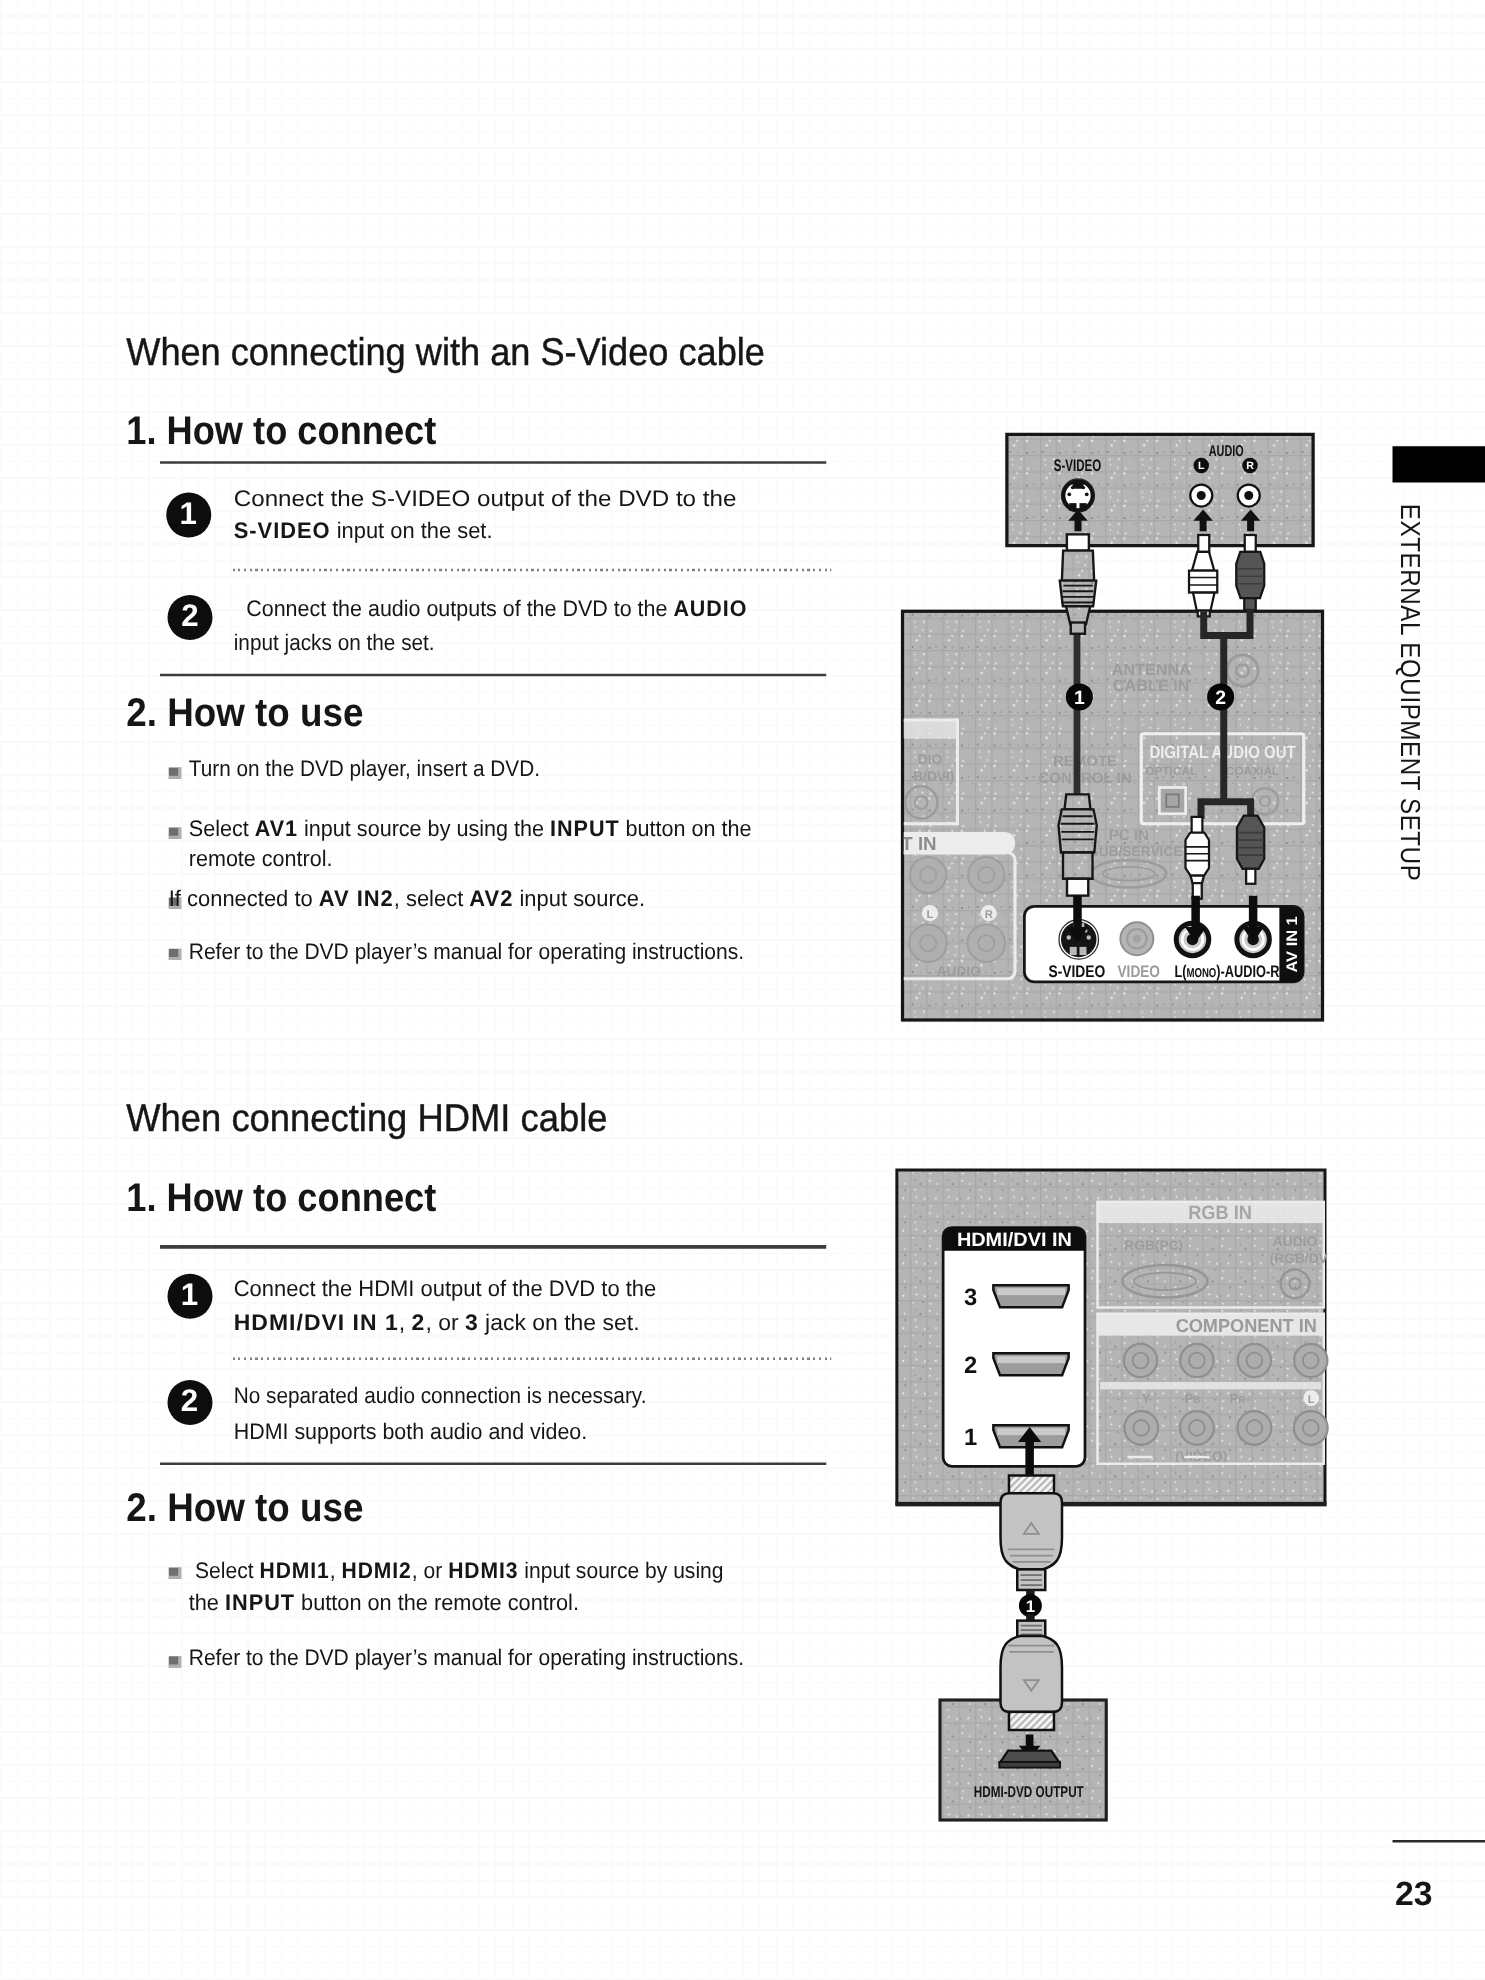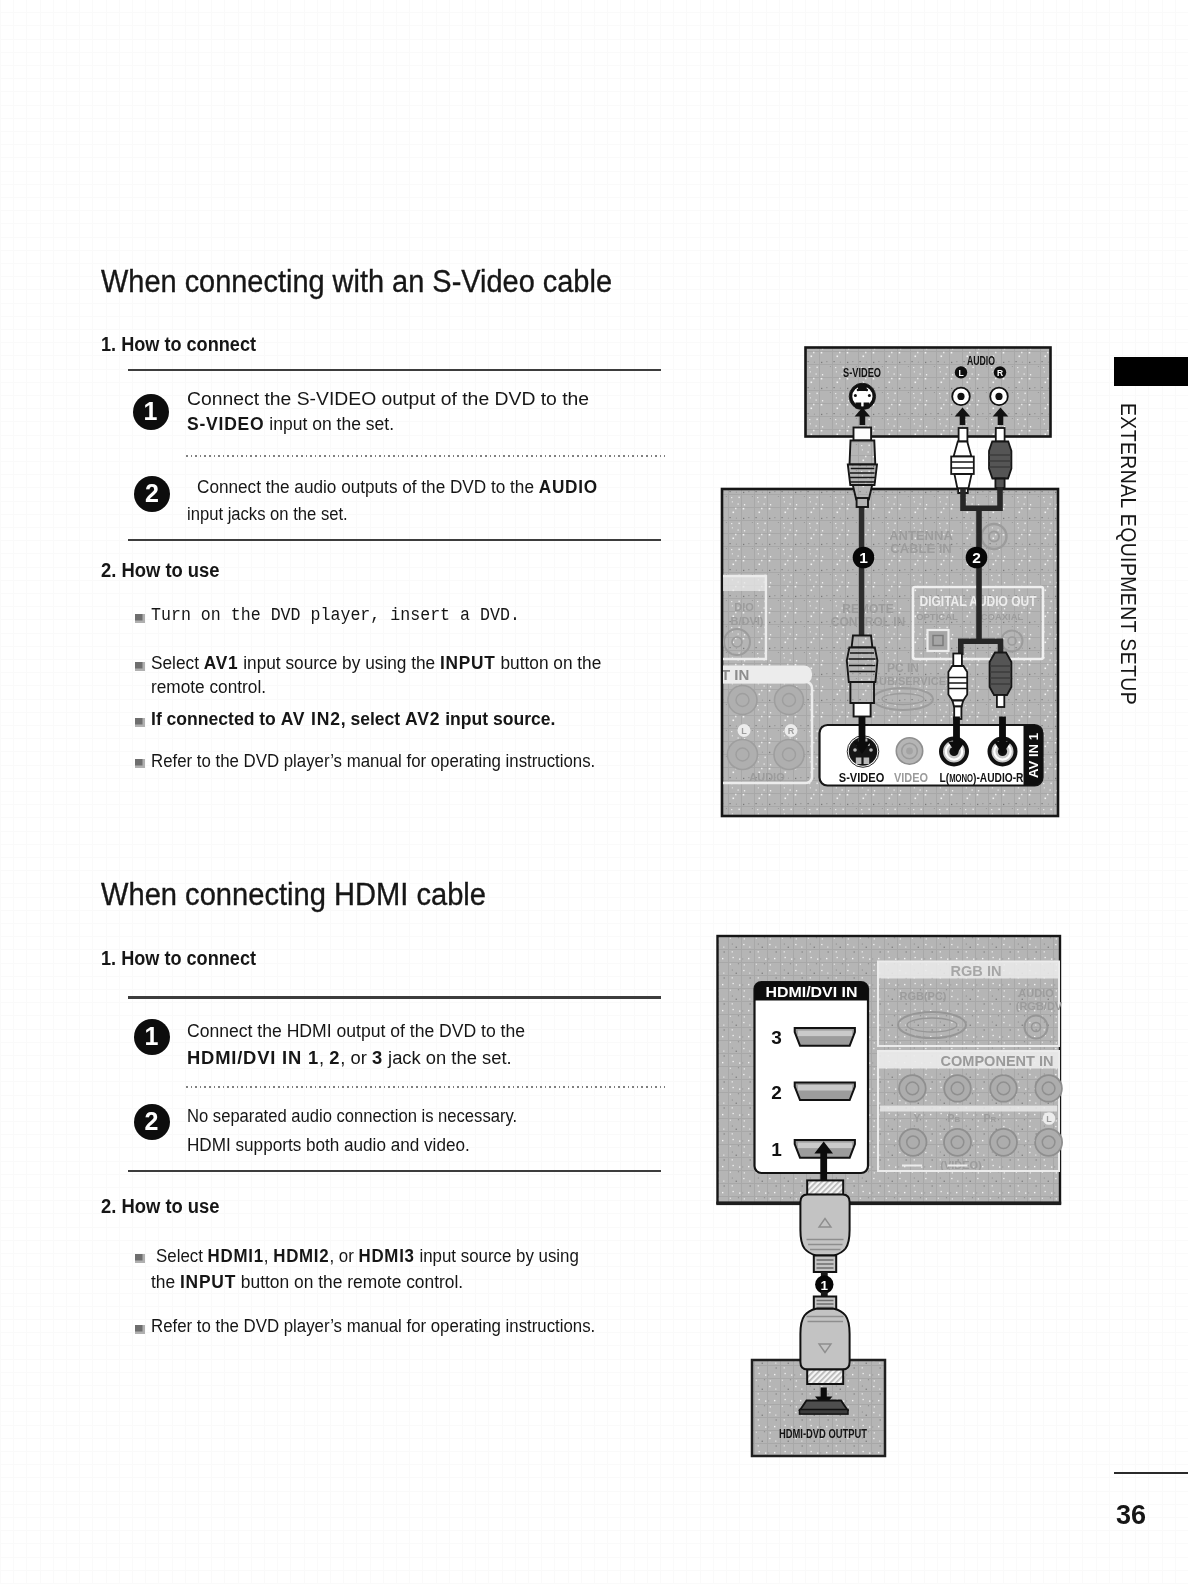--- a/index.html
+++ b/index.html
@@ -3,21 +3,21 @@
 <meta charset="utf-8">
 <style>
 * { margin:0; padding:0; box-sizing:border-box; }
 html { width:1188px; height:1584px; background:#fff; }
 body { width:1188px; height:1584px; background-color:#fff;
   background-image:repeating-linear-gradient(0deg,#fafafa 0 1px,transparent 1px 13.2px),
                    repeating-linear-gradient(90deg,#fafafa 0 1px,transparent 1px 13.2px); }
 body { position:relative; font-family:"Liberation Sans", sans-serif; color:#161616; }
 .abs { position:absolute; }
 .t1 { font-size:31px; line-height:36px; -webkit-text-stroke:0.35px #161616; white-space:nowrap; }
-.h2 { font-size:20px; line-height:32px; font-weight:bold; white-space:nowrap; }
+.h2 { font-size:32px; line-height:32px; font-weight:bold; white-space:nowrap; }
 .t1 > span, .h2 > span, .ln > span { display:inline-block; transform-origin:0 0; white-space:nowrap; }
 .rule { height:2.4px; background:#3d3d3d; }
 .dotted { height:2px; background-image:repeating-linear-gradient(90deg,#808080 0 1.7px,transparent 1.7px 4.6px); }
 .stepcirc { width:36px; height:36px; border-radius:50%; background:#0d0d0d; color:#fff; font-size:25px; font-weight:bold; text-align:center; line-height:35px; font-family:"Liberation Sans",sans-serif; }
 .ln { font-size:18px; line-height:24px; letter-spacing:0; white-space:nowrap; }
 .ln b { letter-spacing:0.8px; }
 .bull { width:10px; height:9px; background:#6e6e6e; box-shadow:inset -2.5px -2.5px 0 #b0b0b0; }
 </style>
 </head>
 <body>
@@ -32,28 +32,28 @@
 <div class="abs dotted" style="left:186px; top:454.5px; width:479px;"></div>
 
 <div class="abs stepcirc" style="left:134px; top:476px;">2</div>
 <div class="abs ln" style="left:187px; top:474.7px;margin-left:10px;"><span id="m_l3" style="transform:scaleX(0.9539)">Connect the audio outputs of the DVD to the <b>AUDIO</b></span></div>
 <div class="abs ln" style="left:187px; top:502px;"><span id="m_l4" style="transform:scaleX(0.9229)">input jacks on the set.</span></div>
 <div class="abs rule" style="left:128px; top:538.7px; width:533px;"></div>
 
 <div class="abs h2" style="left:101px; top:554.3px;"><span id="m_h2b" style="transform:scaleX(0.9198)">2. How to use</span></div>
 
 <div class="abs bull" style="left:135px; top:614px;"></div>
-<div class="abs ln" style="left:150.5px; top:603.4px;font-family:Liberation Mono, monospace;"><span id="m_b1" style="transform:scaleX(0.9229)">Turn on the DVD player, insert a DVD.</span></div>
+<div class="abs ln" style="left:150.5px; top:603.4px;"><span id="m_b1" style="transform:scaleX(0.9229)">Turn on the DVD player, insert a DVD.</span></div>
 
 <div class="abs bull" style="left:135px; top:661.8px;"></div>
 <div class="abs ln" style="left:151px; top:651.2px;"><span id="m_b2a" style="transform:scaleX(0.9594)">Select <b>AV1</b> input source by using the <b>INPUT</b> button on the</span></div>
 <div class="abs ln" style="left:151px; top:674.7px;"><span id="m_b2b" style="transform:scaleX(0.9581)">remote control.</span></div>
 
 <div class="abs bull" style="left:135px; top:717.7px;"></div>
-<div class="abs ln" style="left:151px; top:707.1px;font-weight:bold;"><span id="m_b3" style="transform:scaleX(0.9752)">If connected to <b>AV IN2</b>, select <b>AV2</b> input source.</span></div>
+<div class="abs ln" style="left:135px; top:707.1px;"><span id="m_b3" style="transform:scaleX(0.9752)">If connected to <b>AV IN2</b>, select <b>AV2</b> input source.</span></div>
 
 <div class="abs bull" style="left:135px; top:759.3px;"></div>
 <div class="abs ln" style="left:150.5px; top:748.7px;"><span id="m_b4" style="transform:scaleX(0.9342)">Refer to the DVD player’s manual for operating instructions.</span></div>
 
 <div class="abs t1" style="left:100.5px; top:877.2px;"><span id="m_t2" style="transform:scaleX(0.9388)">When connecting HDMI cable</span></div>
 <div class="abs h2" style="left:101px; top:942.2px;"><span id="m_h2c" style="transform:scaleX(0.9058)">1. How to connect</span></div>
 <div class="abs rule" style="left:128px; top:996.2px; width:533px;"></div>
 
 <div class="abs stepcirc" style="left:133.5px; top:1019px;">1</div>
 <div class="abs ln" style="left:186.5px; top:1019.2px;"><span id="m_l5" style="transform:scaleX(0.9765)">Connect the HDMI output of the DVD to the</span></div>
@@ -71,21 +71,21 @@
 <div class="abs ln" style="left:156px; top:1243.5px;"><span id="m_b5a" style="transform:scaleX(0.9371)">Select <b>HDMI1</b>, <b>HDMI2</b>, or <b>HDMI3</b> input source by using</span></div>
 <div class="abs ln" style="left:150.5px; top:1270.4px;"><span id="m_b5b" style="transform:scaleX(0.9659)">the <b>INPUT</b> button on the remote control.</span></div>
 
 <div class="abs bull" style="left:135px; top:1324.8px;"></div>
 <div class="abs ln" style="left:150.5px; top:1314.2px;"><span id="m_b6" style="transform:scaleX(0.9342)">Refer to the DVD player’s manual for operating instructions.</span></div>
 
 <div class="abs" style="left:1113.5px; top:356.5px; width:74.5px; height:29px; background:#000;"></div>
 <div class="abs" style="left:1115px; top:403px; writing-mode:vertical-rl;"><span id="m_side" style="transform:scaleY(0.88); display:inline-block; transform-origin:0 0; font-size:22px; letter-spacing:0.5px; white-space:nowrap; color:#161616;">EXTERNAL EQUIPMENT SETUP</span></div>
 
 <div class="abs" style="left:1113.5px; top:1472px; width:74.5px; height:2px; background:#2a2a2a;"></div>
-<div class="abs" style="left:1116px; top:1500px; font-size:27px; font-weight:bold;">36</div>
+<div class="abs" style="left:1116px; top:1500px; font-size:27px; font-weight:bold;">23</div>
 
 <svg class="abs" style="left:700px; top:340px;" width="362" height="480" viewBox="700 340 362 480">
 <defs>
 <pattern id="tex" width="26" height="26" patternUnits="userSpaceOnUse">
   <rect width="26" height="26" fill="#b5b5b5"></rect>
   <path d="M0 0.5 H26 M0 13.5 H26 M0.5 0 V26 M13.5 0 V26" stroke="#a8a8a8" stroke-width="1"></path>
   <rect x="14.7" y="13.9" width="1.6" height="1.6" fill="#f2f2f2"></rect>
   <rect x="9.5" y="9.4" width="1.3" height="1.3" fill="#e8e8e8"></rect>
   <rect x="3.1" y="3.0" width="1.2" height="1.2" fill="#ececec"></rect>
   <rect x="3.8" y="7.3" width="1.1" height="1.1" fill="#ececec"></rect>

